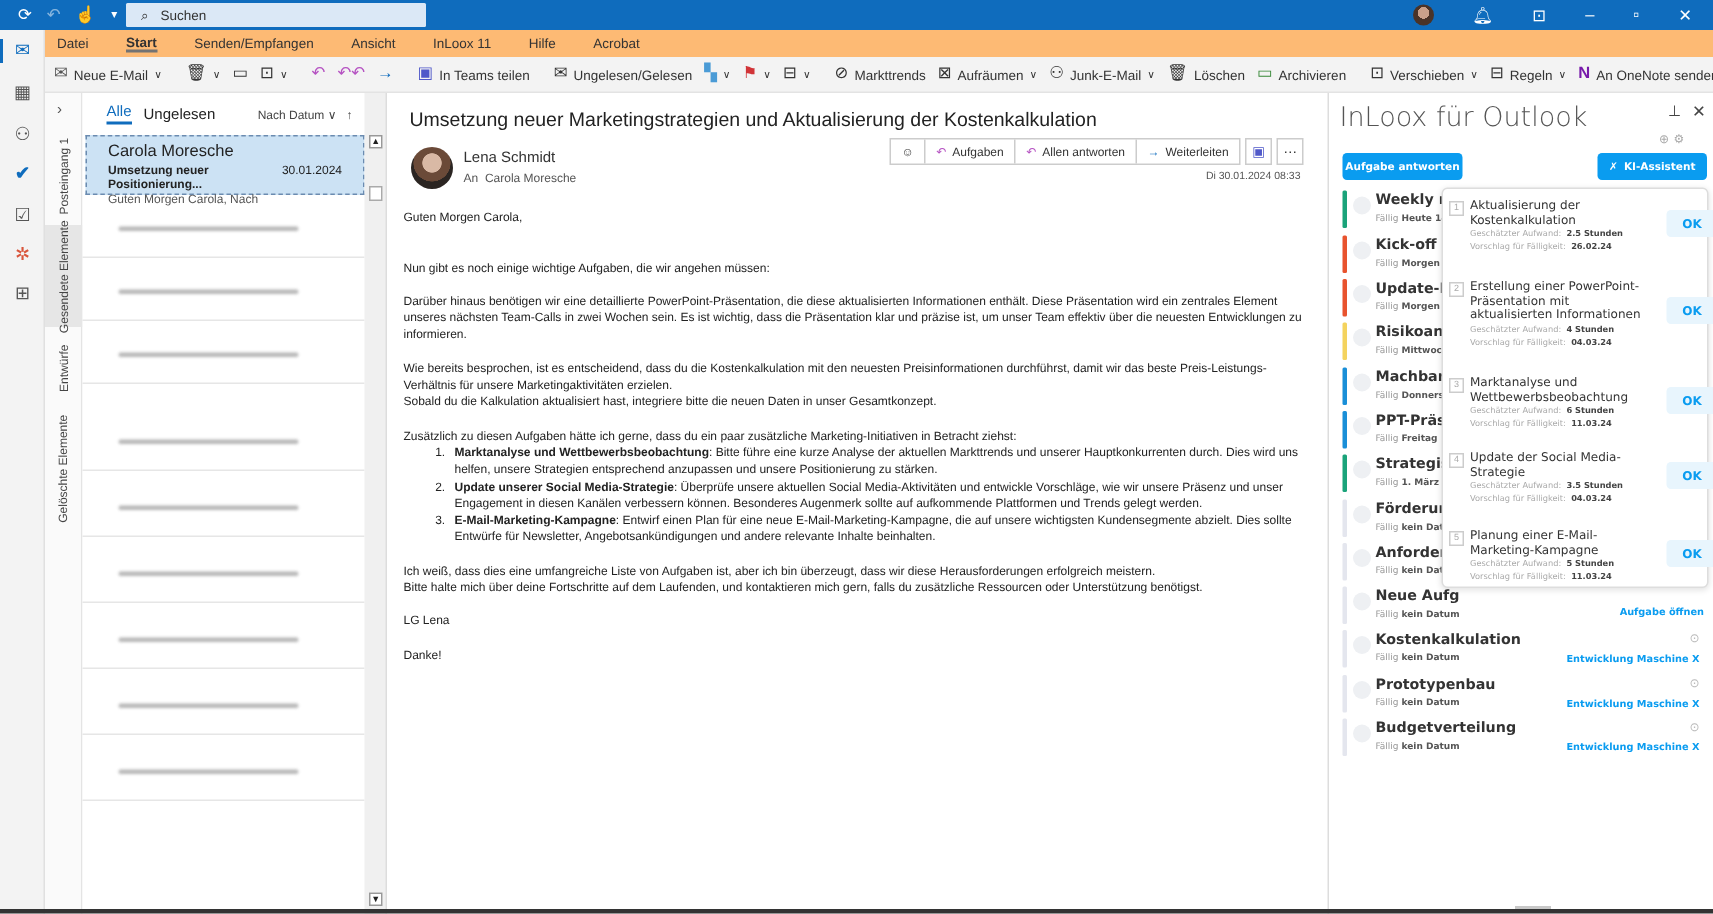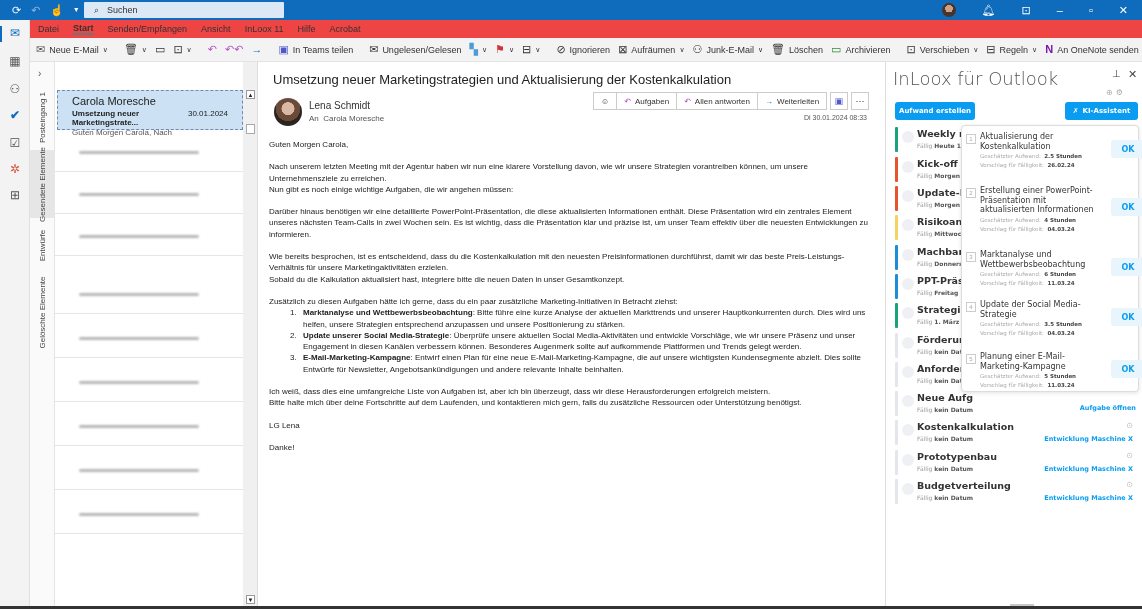--- a/index.html
+++ b/index.html
@@ -5,21 +5,21 @@
 *{box-sizing:border-box;margin:0;padding:0}
 html,body{width:1142px;height:609px;overflow:hidden;background:#fff;font-family:"Liberation Sans",sans-serif;font-size:11px;color:#222}
 .titlebar{position:absolute;left:0;top:0;width:1142px;height:20px;background:#0f6cbd;display:flex;align-items:center;color:#fff}
 .tb-icons{display:flex;align-items:center;gap:10px;padding-left:12px;width:82px;font-size:11px}
 .searchbox{margin-left:2px;width:200px;height:16px;background:#dbe8f6;color:#333;display:flex;align-items:center;padding-left:10px;gap:8px;font-size:9px;border-radius:1px}
 .tb-right{margin-left:auto;display:flex;align-items:center;gap:26px;padding-right:14px;font-size:11px}
 .avatar-sm{width:14px;height:14px;border-radius:50%;background:radial-gradient(circle at 50% 40%,#c9a08a 0 35%,#4a3328 36%)}
 .leftrail{position:absolute;left:0;top:20px;width:30px;height:589px;background:#f3f3f3;border-right:1px solid #e0e0e0}
 .rail-ic{position:absolute;left:0;width:30px;text-align:center;font-size:12px;color:#555}
 .rail-active{position:absolute;left:0;top:6px;width:2px;height:16px;background:#0f6cbd}
-.menubar{position:absolute;left:30px;top:20px;width:1112px;height:18px;background:#ef4444;display:flex;align-items:center;gap:14px;padding-left:8px;font-size:9px;color:#333}
+.menubar{position:absolute;left:30px;top:20px;width:1112px;height:18px;background:#fdba74;display:flex;align-items:center;gap:25px;padding-left:8px;font-size:9px;color:#333}
 .menubar .active{border-bottom:2px solid #737373;font-weight:bold}
 .ribbon{position:absolute;left:30px;top:38px;width:1112px;height:24px;background:#f3f3f3;border-bottom:1px solid #e3e3e3;display:flex;align-items:center;padding-left:6px;gap:8px;font-size:9px;color:#333;white-space:nowrap}
 .rb{display:flex;align-items:center;gap:4px}
 .sep{width:1px;height:16px;background:#ccc}
 .ic{display:inline-block;font-size:11px;line-height:1}
 .folderbar{position:absolute;left:30px;top:62px;width:25px;height:547px;background:#fafafa;border-right:1px solid #e4e4e4}
 .folder-arrow{position:absolute;left:8px;top:6px;font-size:10px;color:#555}
 .vtab{position:absolute;left:0;width:25px;display:flex;align-items:center;justify-content:center}
 .vtab span{transform:rotate(-90deg);white-space:nowrap;font-size:8px;color:#444}
 .vtab.sel{background:#e6e6e6}
@@ -169,21 +169,21 @@
       <span class="ic" style="color:#d13438">⚑</span>
       <span style="font-size:7px">∨</span>
     </div>
   <div class="rb">
       <span class="ic">⊟</span>
       <span style="font-size:7px">∨</span>
     </div>
   <div class="sep"></div>
   <div class="rb">
       <span class="ic">⊘</span>
-      <span>Ignorieren</span>
+      <span>Markttrends</span>
     </div>
   <div class="rb">
       <span class="ic">⊠</span>
       <span>Aufräumen</span>
       <span style="font-size:7px">∨</span>
     </div>
   <div class="rb">
       <span class="ic">⚇</span>
       <span>Junk-E-Mail</span>
       <span style="font-size:7px">∨</span>
@@ -225,24 +225,29 @@
     </div>
   <div class="vtab" style="top:158px;height:50px">
       <span>Entwürfe</span>
     </div>
   <div class="vtab" style="top:210px;height:80px">
       <span>Gelöschte Elemente</span>
     </div>
 </div>
 
 <div class="list">
+  <div class="list-head">
+    <span class="all">Alle</span>
+    <span>Ungelesen</span>
+    <span class="sort"><span>Nach Datum ∨</span>&nbsp;&nbsp;&nbsp;<span>↑</span></span>
+  </div>
   <div class="mail-sel">
     <div class="from">Carola Moresche</div>
     <div class="subj">
-        <span style="font-weight:bold">Umsetzung neuer Marketingstrate...</span>
+        <span style="font-weight:bold">Umsetzung neuer Positionierung...</span>
         <span>30.01.2024</span>
       </div>
     <div class="prev">Guten Morgen Carola,  Nach</div>
   </div>
   <div class="blur-item" style="top:70px"></div>
   <div class="blur-item" style="top:112px"></div>
   <div class="blur-item" style="top:154px"></div>
   <div class="blur-item" style="top:212px"></div>
   <div class="blur-item" style="top:256px"></div>
   <div class="blur-item" style="top:300px"></div>
@@ -281,21 +286,21 @@
     </div>
     <div class="abtn">
         <span style="color:#5059c9">▣</span>
       </div>
     <div class="abtn">···</div>
   </div>
   <div class="mdate">Di 30.01.2024 08:33</div>
 
   <div class="body">
     <p>Guten Morgen Carola,</p>
-    <p><span>Nach unserem letzten Meeting mit der Agentur haben wir nun eine klarere Vorstellung davon, wie wir unsere Strategien vorantreiben können, um unsere Unternehmensziele zu erreichen.</span><br><span>Nun gibt es noch einige wichtige Aufgaben, die wir angehen müssen:</span></p>
+    <p><br><span>Nun gibt es noch einige wichtige Aufgaben, die wir angehen müssen:</span></p>
     <p>Darüber hinaus benötigen wir eine detaillierte PowerPoint-Präsentation, die diese aktualisierten Informationen enthält. Diese Präsentation wird ein zentrales Element unseres nächsten Team-Calls in zwei Wochen sein. Es ist wichtig, dass die Präsentation klar und präzise ist, um unser Team effektiv über die neuesten Entwicklungen zu informieren.</p>
     <p><span>Wie bereits besprochen, ist es entscheidend, dass du die Kostenkalkulation mit den neuesten Preisinformationen durchführst, damit wir das beste Preis-Leistungs-Verhältnis für unsere Marketingaktivitäten erzielen.</span><br><span>Sobald du die Kalkulation aktualisiert hast, integriere bitte die neuen Daten in unser Gesamtkonzept.</span></p>
     <div>Zusätzlich zu diesen Aufgaben hätte ich gerne, dass du ein paar zusätzliche Marketing-Initiativen in Betracht ziehst:</div>
     <ol>
       <li><b>Marktanalyse und Wettbewerbsbeobachtung</b><span>: Bitte führe eine kurze Analyse der aktuellen Markttrends und unserer Hauptkonkurrenten durch. Dies wird uns helfen, unsere Strategien entsprechend anzupassen und unsere Positionierung zu stärken.</span></li>
       <li><b>Update unserer Social Media-Strategie</b><span>: Überprüfe unsere aktuellen Social Media-Aktivitäten und entwickle Vorschläge, wie wir unsere Präsenz und unser Engagement in diesen Kanälen verbessern können. Besonderes Augenmerk sollte auf aufkommende Plattformen und Trends gelegt werden.</span></li>
       <li><b>E-Mail-Marketing-Kampagne</b><span>: Entwirf einen Plan für eine neue E-Mail-Marketing-Kampagne, die auf unsere wichtigsten Kundensegmente abzielt. Dies sollte Entwürfe für Newsletter, Angebotsankündigungen und andere relevante Inhalte beinhalten.</span></li>
     </ol>
     <p><span>Ich weiß, dass dies eine umfangreiche Liste von Aufgaben ist, aber ich bin überzeugt, dass wir diese Herausforderungen erfolgreich meistern.</span><br><span>Bitte halte mich über deine Fortschritte auf dem Laufenden, und kontaktieren mich gern, falls du zusätzliche Ressourcen oder Unterstützung benötigst.</span></p>
     <p>LG Lena</p>
@@ -303,21 +308,21 @@
   </div>
 </div>
 <div class="readscroll"></div>
 
 <div class="inloox">
   <div class="il-title">InLoox für Outlook</div>
   <div class="il-pin">⊥</div>
   <div class="il-x">✕</div>
   <div class="il-icons"><span>⊕</span><span>⚙</span></div>
   <div class="il-btn" style="left:9px;width:80px">
-      <span>Aufwand erstellen</span>
+      <span>Aufgabe antworten</span>
     </div>
   <div class="il-btn" style="left:179px;width:73px">
       <span>✗</span>
       <span>KI-Assistent</span>
     </div>
 
   <div id="tasks">
       <div class="task" style="top: 65px;">
         <div class="bar" style="background: rgb(26, 163, 122);"></div>
         <div class="circ"></div>

